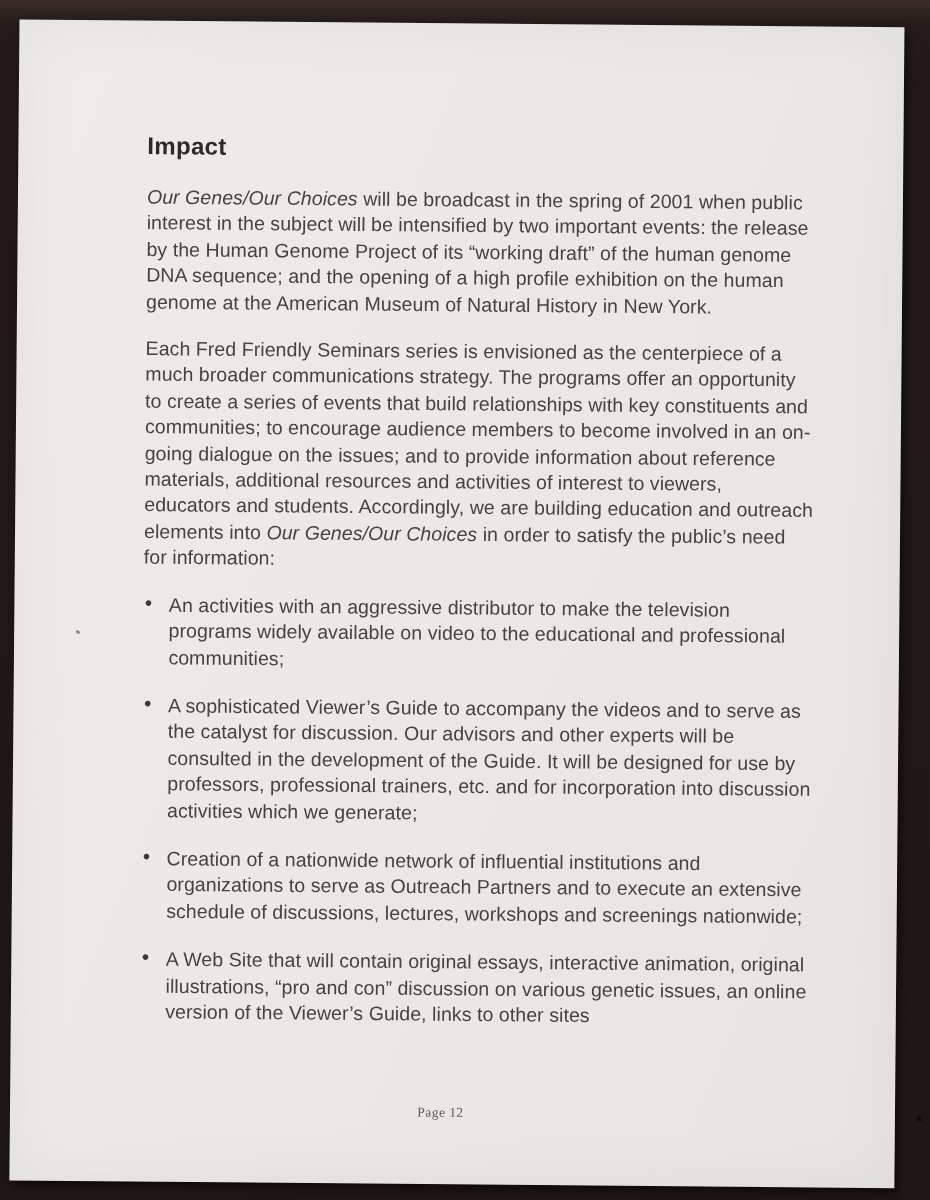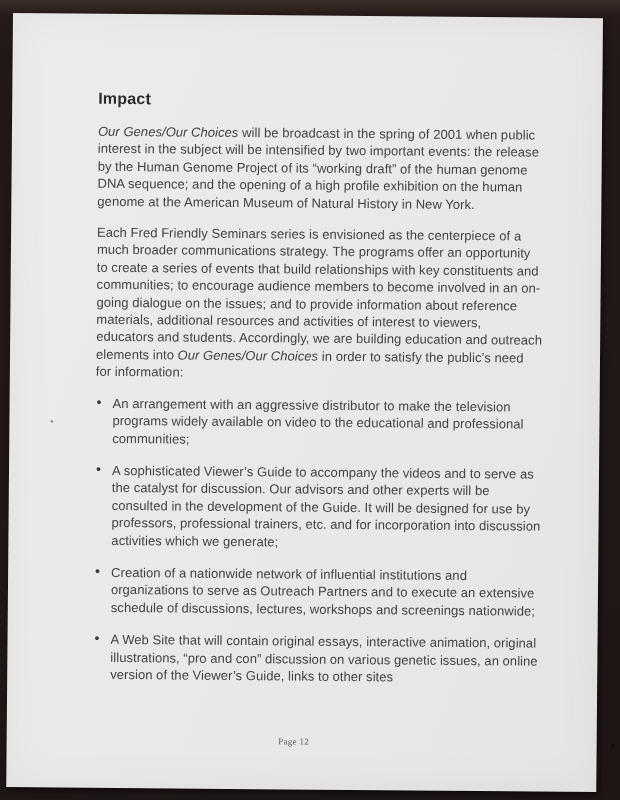--- a/index.html
+++ b/index.html
@@ -104,21 +104,21 @@
 <body>
 
 <div class="paper">
   <div class="content">
     <h1 class="heading">Impact</h1>
     <div id="paragraphs">
         <p class="para"><span class="italic">Our Genes/Our Choices</span><span class=""> will be broadcast in the spring of 2001 when public interest in the subject will be intensified by two important events: the release by the Human Genome Project of its “working draft” of the human genome DNA sequence; and the opening of a high profile exhibition on the human genome at the American Museum of Natural History in New York.</span></p>
         <p class="para"><span class="">Each Fred Friendly Seminars series is envisioned as the centerpiece of a much broader communications strategy. The programs offer an opportunity to create a series of events that build relationships with key constituents and communities; to encourage audience members to become involved in an on-going dialogue on the issues; and to provide information about reference materials, additional resources and activities of interest to viewers, educators and students. Accordingly, we are building education and outreach elements into </span><span class="italic">Our Genes/Our Choices</span><span class=""> in order to satisfy the public’s need for information:</span></p>
       </div>
     <ul class="bullets" id="bullets">
-        <li class=""><span class="">An arrangement with an aggressive distributor to make the television programs widely available on video to the educational and professional communities;</span></li>
+        <li class=""><span class="">An activities with an aggressive distributor to make the television programs widely available on video to the educational and professional communities;</span></li>
         <li class=""><span class="">A sophisticated Viewer’s Guide to accompany the videos and to serve as the catalyst for discussion. Our advisors and other experts will be consulted in the development of the Guide. It will be designed for use by professors, professional trainers, etc. and for incorporation into discussion activities which we generate;</span></li>
         <li class=""><span class="">Creation of a nationwide network of influential institutions and organizations to serve as Outreach Partners and to execute an extensive schedule of discussions, lectures, workshops and screenings nationwide;</span></li>
         <li class=""><span class="">A Web Site that will contain original essays, interactive animation, original illustrations, “pro and con” discussion on various genetic issues, an online version of the Viewer’s Guide, links to other sites</span></li>
       </ul>
   </div>
   <div class="speck-paper"></div>
   <div class="footer">Page 12</div>
 </div>
 <div class="speck-bg"></div>
 

